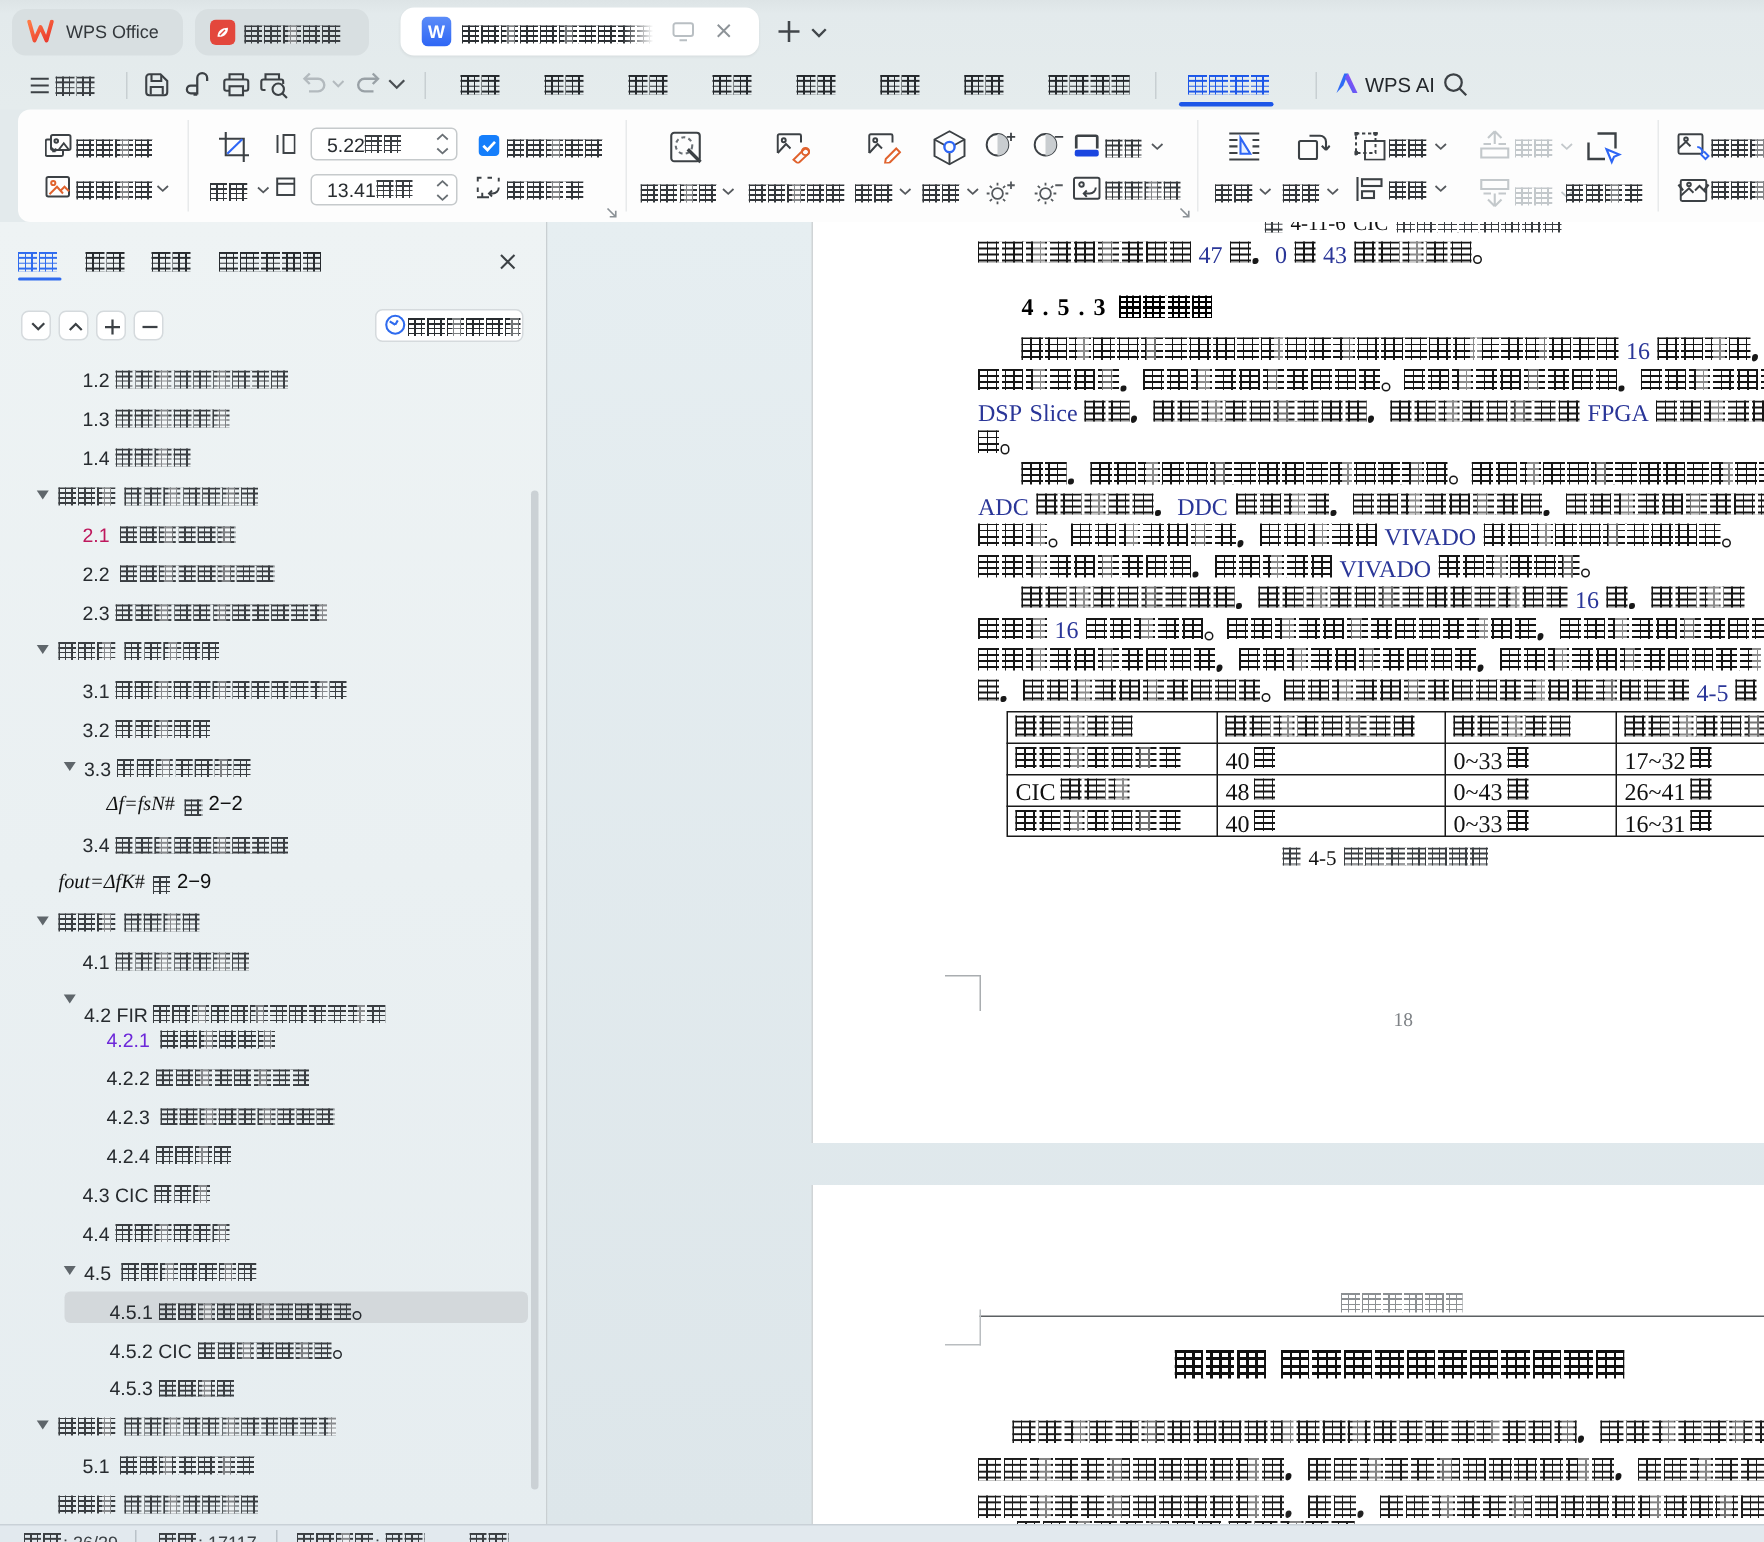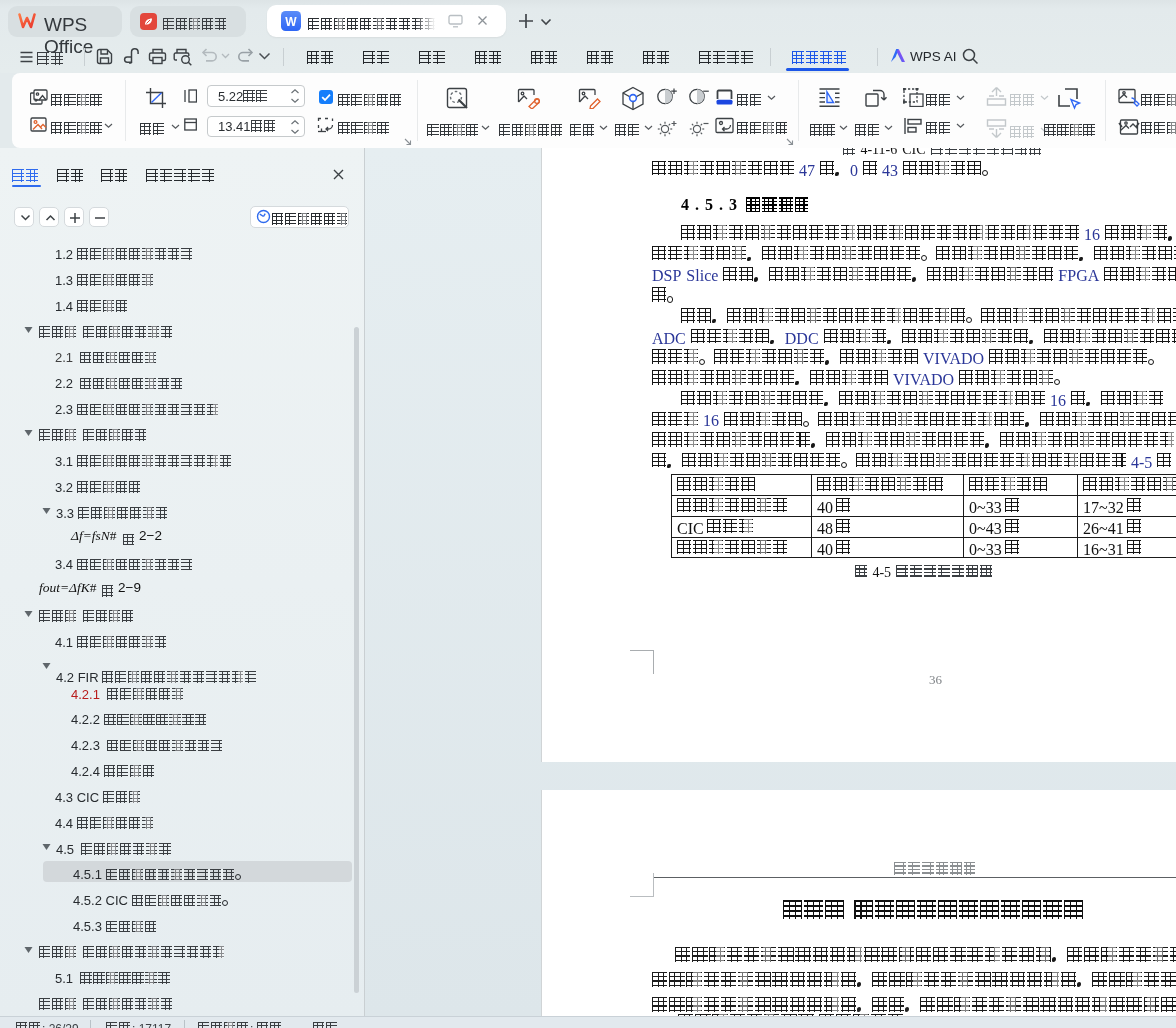--- a/index.html
+++ b/index.html
@@ -46,21 +46,21 @@
 <div class="abs" style="left:8px;top:6px;width:114px;height:31px;background:#d8dfe1;border-radius:9px">
     <svg class="abs" style="left:10px;top:7px" width="18" height="16" viewBox="0 0 18 16">
       <defs>
         <linearGradient id="wg" x1="0" y1="0" x2="1" y2="1">
           <stop offset="0" stop-color="#ff7a45"></stop>
           <stop offset="1" stop-color="#e8352c"></stop>
         </linearGradient>
       </defs>
       <path d="M1.5 1.5 L5 14 L9 5 L13 14 L16.5 1.5" fill="none" stroke="url(#wg)" stroke-width="2.6" stroke-linecap="round" stroke-linejoin="round"></path>
     </svg>
-    <span class="abs" style="left:36px;top:8px;font-size:19px;color:#33383c">WPS Office</span>
+    <span class="abs" style="left:36px;top:8px;font-size:12px;color:#33383c">WPS Office</span>
   </div>
 <div class="abs" style="left:130px;top:6px;width:116px;height:31px;background:#d8dfe1;border-radius:9px">
     <svg class="abs" style="left:10px;top:7px" width="17" height="17" viewBox="0 0 17 17">
       <rect width="17" height="17" rx="4" fill="#e3473c"></rect>
       <path d="M5 11.5 C5 7.5 8 5.5 12 5.5 C12 9.5 9.5 12 5 11.5 Z" fill="#fff"></path>
       <path d="M6.5 10.5 L10 7" stroke="#e3473c" stroke-width="1"></path>
     </svg>
     <span class="abs" style="left:33px;top:9px"><i class="z z13" style="width:63.5px;--gp:#d8dfe1"></i></span>
   </div>
 <div class="abs" style="left:267px;top:5px;width:239px;height:32px;background:#fff;border-radius:9px;box-shadow:0 1px 2px rgba(0,0,0,.06)">
@@ -415,21 +415,21 @@
   </svg>
 <span class="abs" style="left:272px;top:210px"><i class="z z13" style="width:75px;--ink:#272b2f;--gp:#fff"></i></span>
 <div class="abs" style="left:43px;top:861px;width:309px;height:21px;background:#d3d8db;border-radius:4px"></div>
 <span class="abs" style="left:55px;top:245.0px"><span style="font:13px/12px 'Liberation Sans';color:#272b2f">1.2&nbsp;</span><i class="z z13" style="width:115.5px;--gp:#eaf0f2"></i></span>
 <span class="abs" style="left:55px;top:270.9px"><span style="font:13px/12px 'Liberation Sans';color:#272b2f">1.3&nbsp;</span><i class="z z13" style="width:76.5px;--gp:#eaf0f2"></i></span>
 <span class="abs" style="left:55px;top:296.7px"><span style="font:13px/12px 'Liberation Sans';color:#272b2f">1.4&nbsp;</span><i class="z z13" style="width:50.5px;--gp:#eaf0f2"></i></span>
 <svg class="abs" style="left:24px;top:325.55px" width="9" height="8" viewBox="0 0 9 8">
     <path d="M0.5 1 H8.5 L4.5 7 Z" fill="#5f666b"></path>
   </svg>
 <span class="abs" style="left:39px;top:322.6px"><i class="z z13" style="width:37.5px;--gp:#eaf0f2"></i><span style="display:inline-block;width:6px"></span><i class="z z13" style="width:89.5px;--gp:#eaf0f2"></i></span>
-<span class="abs" style="left:55px;top:348.4px"><span style="font:13px/12px 'Liberation Sans';color:#404040">2.1&nbsp;&nbsp;</span><i class="z z13" style="width:76.5px;--gp:#eaf0f2"></i></span>
+<span class="abs" style="left:55px;top:348.4px"><span style="font:13px/12px 'Liberation Sans';color:#be185d">2.1&nbsp;&nbsp;</span><i class="z z13" style="width:76.5px;--gp:#eaf0f2"></i></span>
 <span class="abs" style="left:55px;top:374.2px"><span style="font:13px/12px 'Liberation Sans';color:#272b2f">2.2&nbsp;&nbsp;</span><i class="z z13" style="width:102.5px;--gp:#eaf0f2"></i></span>
 <span class="abs" style="left:55px;top:400.1px"><span style="font:13px/12px 'Liberation Sans';color:#272b2f">2.3&nbsp;</span><i class="z z13" style="width:141.5px;--gp:#eaf0f2"></i></span>
 <svg class="abs" style="left:24px;top:428.95000000000005px" width="9" height="8" viewBox="0 0 9 8">
     <path d="M0.5 1 H8.5 L4.5 7 Z" fill="#5f666b"></path>
   </svg>
 <span class="abs" style="left:39px;top:426.0px"><i class="z z13" style="width:37.5px;--gp:#eaf0f2"></i><span style="display:inline-block;width:6px"></span><i class="z z13" style="width:63.5px;--gp:#eaf0f2"></i></span>
 <span class="abs" style="left:55px;top:451.8px"><span style="font:13px/12px 'Liberation Sans';color:#272b2f">3.1&nbsp;</span><i class="z z13" style="width:154.5px;--gp:#eaf0f2"></i></span>
 <span class="abs" style="left:55px;top:477.6px"><span style="font:13px/12px 'Liberation Sans';color:#272b2f">3.2&nbsp;</span><i class="z z13" style="width:63.5px;--gp:#eaf0f2"></i></span>
 <svg class="abs" style="left:42px;top:506.5px" width="9" height="8" viewBox="0 0 9 8">
     <path d="M0.5 1 H8.5 L4.5 7 Z" fill="#5f666b"></path>
@@ -444,21 +444,21 @@
 <span class="abs ln" style="left:118px;top:581.05px;font:13.5px/13px 'Liberation Sans'">2−9</span>
 <svg class="abs" style="left:24px;top:609.9000000000001px" width="9" height="8" viewBox="0 0 9 8">
     <path d="M0.5 1 H8.5 L4.5 7 Z" fill="#5f666b"></path>
   </svg>
 <span class="abs" style="left:39px;top:606.9px"><i class="z z13" style="width:37.5px;--gp:#eaf0f2"></i><span style="display:inline-block;width:6px"></span><i class="z z13" style="width:50.5px;--gp:#eaf0f2"></i></span>
 <span class="abs" style="left:55px;top:632.8px"><span style="font:13px/12px 'Liberation Sans';color:#272b2f">4.1&nbsp;</span><i class="z z13" style="width:89.5px;--gp:#eaf0f2"></i></span>
 <svg class="abs" style="left:42px;top:661.6px" width="9" height="8" viewBox="0 0 9 8">
     <path d="M0.5 1 H8.5 L4.5 7 Z" fill="#5f666b"></path>
   </svg>
 <span class="abs" style="left:56px;top:668px"><span style="font:13px/12px 'Liberation Sans';color:#272b2f">4.2&nbsp;FIR&nbsp;</span><i class="z z13" style="width:154.5px;--gp:#eaf0f2"></i></span>
-<span class="abs" style="left:71px;top:684.5px"><span style="font:13px/12px 'Liberation Sans';color:#b91c1c">4.2.1&nbsp;&nbsp;</span><i class="z z13" style="width:76.5px;--gp:#eaf0f2"></i></span>
+<span class="abs" style="left:71px;top:684.5px"><span style="font:13px/12px 'Liberation Sans';color:#6d28d9">4.2.1&nbsp;&nbsp;</span><i class="z z13" style="width:76.5px;--gp:#eaf0f2"></i></span>
 <span class="abs" style="left:71px;top:710.3px"><span style="font:13px/12px 'Liberation Sans';color:#272b2f">4.2.2&nbsp;</span><i class="z z13" style="width:102.5px;--gp:#eaf0f2"></i></span>
 <span class="abs" style="left:71px;top:736.2px"><span style="font:13px/12px 'Liberation Sans';color:#272b2f">4.2.3&nbsp;&nbsp;</span><i class="z z13" style="width:115.5px;--gp:#eaf0f2"></i></span>
 <span class="abs" style="left:71px;top:762.0px"><span style="font:13px/12px 'Liberation Sans';color:#272b2f">4.2.4&nbsp;</span><i class="z z13" style="width:50.5px;--gp:#eaf0f2"></i></span>
 <span class="abs" style="left:55px;top:787.9px"><span style="font:13px/12px 'Liberation Sans';color:#272b2f">4.3&nbsp;CIC&nbsp;</span><i class="z z13" style="width:37.5px;--gp:#eaf0f2"></i></span>
 <span class="abs" style="left:55px;top:813.7px"><span style="font:13px/12px 'Liberation Sans';color:#272b2f">4.4&nbsp;</span><i class="z z13" style="width:76.5px;--gp:#eaf0f2"></i></span>
 <svg class="abs" style="left:42px;top:842.5500000000001px" width="9" height="8" viewBox="0 0 9 8">
     <path d="M0.5 1 H8.5 L4.5 7 Z" fill="#5f666b"></path>
   </svg>
 <span class="abs" style="left:56px;top:839.6px"><span style="font:13px/12px 'Liberation Sans';color:#272b2f">4.5&nbsp;&nbsp;</span><i class="z z13" style="width:89.5px;--gp:#eaf0f2"></i></span>
 <span class="abs" style="left:73px;top:865.4px"><span style="font:13px/12px 'Liberation Sans';color:#272b2f">4.5.1&nbsp;</span><i class="z z13" style="width:128.5px;--gp:#eaf0f2"></i><i class="pz dz" style="--ink:#272b2f;width:6px"></i></span>
@@ -512,21 +512,21 @@
 <div class="ln" style="left:817px;top:518.5px;font:16px/14px 'Liberation Serif';color:#111">48<span style="display:inline-block;width:3px"></span><i class="z z16" style="width:14px;--gp:#fff;"></i></div>
 <div class="ln" style="left:969px;top:518.5px;font:16px/14px 'Liberation Serif';color:#111">0~43<span style="display:inline-block;width:3px"></span><i class="z z16" style="width:14px;--gp:#fff;"></i></div>
 <div class="ln" style="left:1083px;top:518.5px;font:16px/14px 'Liberation Serif';color:#111">26~41<span style="display:inline-block;width:3px"></span><i class="z z16" style="width:14px;--gp:#fff;"></i></div>
 <div class="ln" style="left:677px;top:539.5px;font:16px/14px 'Liberation Serif';color:#111"><i class="z z16" style="width:110px;--gp:#fff;"></i></div>
 <div class="ln" style="left:817px;top:539.5px;font:16px/14px 'Liberation Serif';color:#111">40<span style="display:inline-block;width:3px"></span><i class="z z16" style="width:14px;--gp:#fff;"></i></div>
 <div class="ln" style="left:969px;top:539.5px;font:16px/14px 'Liberation Serif';color:#111">0~33<span style="display:inline-block;width:3px"></span><i class="z z16" style="width:14px;--gp:#fff;"></i></div>
 <div class="ln" style="left:1083px;top:539.5px;font:16px/14px 'Liberation Serif';color:#111">16~31<span style="display:inline-block;width:3px"></span><i class="z z16" style="width:14px;--gp:#fff;"></i></div>
 <div class="ln" style="left:855px;top:563.5px;font:14px/12px 'Liberation Serif';color:#111"><i class="z z14" style="width:12.4px"></i><span style="display:inline-block;width:5px"></span>4-5<span style="display:inline-block;width:5px"></span><i class="z z14" style="width:96px;--gp:#fff;"></i></div>
 <div class="abs" style="left:630px;top:650px;width:24px;height:1px;background:#a9adb0"></div>
 <div class="abs" style="left:653px;top:650px;width:1px;height:24px;background:#a9adb0"></div>
-<div class="ln" style="left:929px;top:674.0px;font:13px/12px 'Liberation Serif';color:#7e8286">36</div>
+<div class="ln" style="left:929px;top:674.0px;font:13px/12px 'Liberation Serif';color:#7e8286">18</div>
 <div class="ln" style="left:894px;top:861.0px;font:14px/12px 'Liberation Serif';color:#2a3698"><i class="z z14" style="width:81px;--gp:#fff;--ink:#8b8f92;"></i></div>
 <div class="abs" style="left:653px;top:877px;width:523px;height:1.4px;background:#5c6063"></div>
 <div class="abs" style="left:653px;top:873px;width:1px;height:24px;background:#b9bdc0"></div>
 <div class="abs" style="left:630px;top:896px;width:24px;height:1px;background:#b9bdc0"></div>
 <div class="ln" style="left:783px;top:898.0px;font:16px/14px 'Liberation Serif';color:#2a3698"><i class="z z21b" style="width:61px;--gp:#fff;"></i><span style="display:inline-block;width:10px"></span><i class="z z21b" style="width:229px;--gp:#fff;"></i></div>
 <div class="ln" style="left:675px;top:945.5px;font:16px/14px 'Liberation Serif';color:#2a3698"><i class="z z17" style="width:376px;--gp:#fff;"></i><i class="pz" style="--ink:#181818"></i><i class="z z17" style="width:153px;--gp:#fff;"></i></div>
 <div class="ln" style="left:652px;top:970.5px;font:16px/14px 'Liberation Serif';color:#2a3698"><i class="z z17" style="width:204px;--gp:#fff;"></i><i class="pz" style="--ink:#181818"></i><i class="z z17" style="width:204px;--gp:#fff;"></i><i class="pz" style="--ink:#181818"></i><i class="z z17" style="width:118px;--gp:#fff;"></i></div>
 <div class="ln" style="left:652px;top:995.5px;font:16px/14px 'Liberation Serif';color:#2a3698"><i class="z z17" style="width:204px;--gp:#fff;"></i><i class="pz" style="--ink:#222"></i><i class="z z17" style="width:32px;--gp:#fff;"></i><i class="pz" style="--ink:#222"></i><i class="z z17" style="width:290px;--gp:#fff;"></i></div>
 <div class="ln" style="left:652px;top:1012.0px;font:16px/14px 'Liberation Serif';color:#2a3698"><span style="font:bold 17px/15px 'Liberation Serif';color:#111">5.1</span><span style="display:inline-block;width:5px"></span><i class="z z17" style="width:136px;--gp:#fff;"></i><span style="display:inline-block;width:5px"></span><i class="z z17" style="width:84px;--gp:#fff;"></i></div>
 <div class="abs" style="left:0;top:1016px;width:1176px;height:12px;background:#e2e9ee;border-top:1px solid #c9d1d7"></div>

